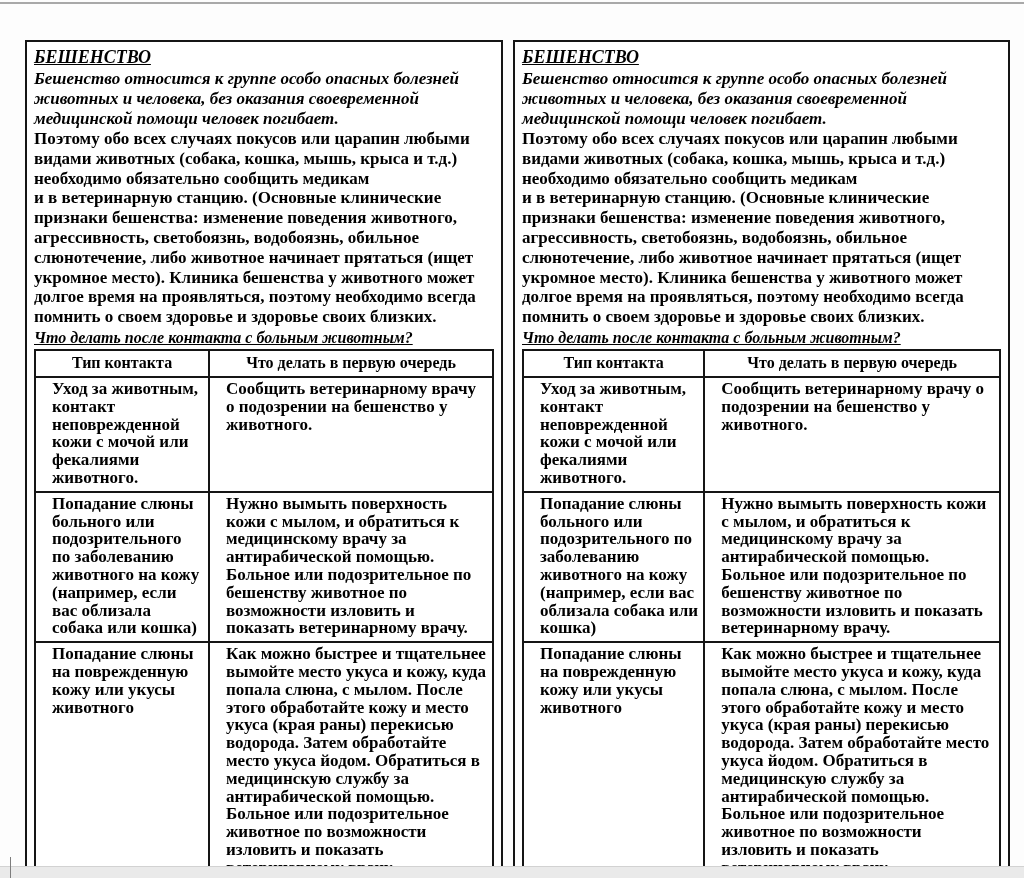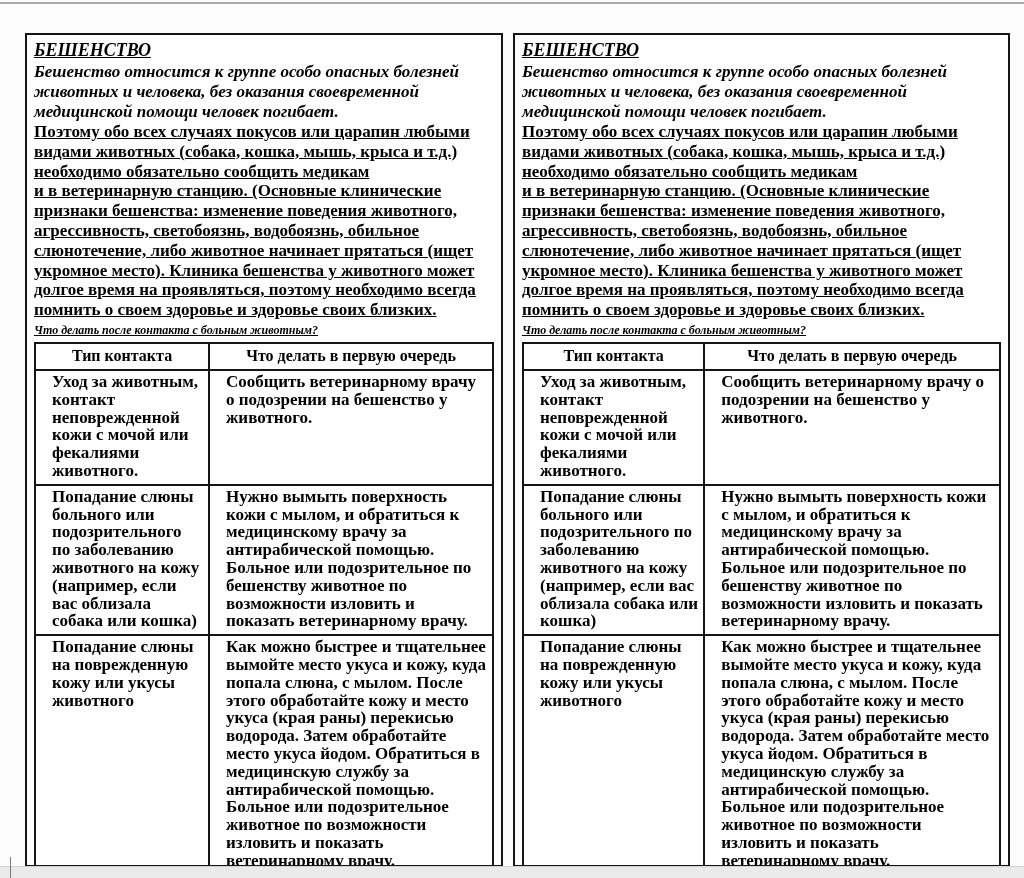--- a/index.html
+++ b/index.html
@@ -17,45 +17,44 @@
   }
   .bottom-strip {
     position:absolute; left:0; bottom:0; width:1024px; height:11px;
     background:#eaeaea; border-top:1px solid #d2d2d2;
   }
   .left-tick {
     position:absolute; left:10px; top:857px; width:1px; height:21px;
     background:#7d7d7d;
   }
   .leaflet {
-    position:absolute; top:33px; height:835px;
+    position:absolute; top:40px; height:835px;
     box-sizing:border-box;
     border:2px solid #151515; border-bottom-width:3px;
     background:#ffffff;
     padding:4px 7px 0 7px;
     overflow:hidden;
   }
   .leaflet.left  { left:25px;  width:478px; }
   .leaflet.right { left:513px; width:497px; }
 
   .title {
     font-size:18px; font-weight:bold; font-style:italic;
     text-decoration:underline; line-height:23px; margin:0;
   }
   .intro {
     font-size:17px; font-weight:bold; font-style:italic;
     line-height:20px; margin:0;
   }
   .body-text {
     font-size:17px; font-weight:bold; line-height:19.8px; margin:0;
     white-space:pre-line;
-    text-decoration:underline;
   }
   .question {
-    font-size:12px; font-weight:bold; font-style:italic;
+    font-size:16px; font-weight:bold; font-style:italic;
     text-decoration:underline; line-height:21px; margin:0;
   }
   table.contact-table {
     border-collapse:collapse; width:100%; table-layout:fixed; margin-top:1px;
   }
   .contact-table th, .contact-table td {
     border:2px solid #151515; font-weight:bold; vertical-align:top;
   }
   .contact-table th {
     font-size:16px; text-align:center; line-height:20px; padding:2px 2px 3px 2px;margin-top:17px;

